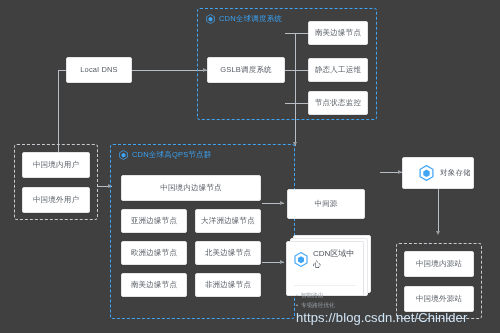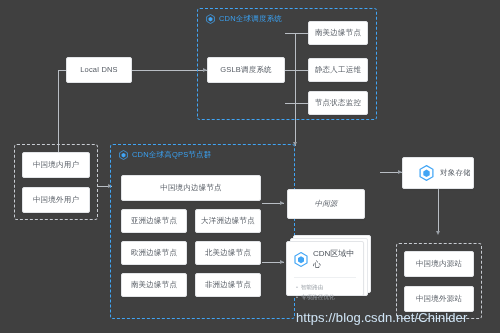--- a/index.html
+++ b/index.html
@@ -100,21 +100,21 @@
     border-radius: 2px;
     padding: 6px 7px 5px 7px;
     box-shadow: 0 1px 2px rgba(0,0,0,.05);
   }
   .region-head {
     display: flex;
     align-items: center;
     gap: 5px;
     color: #4b5159;
     font-size: 8px;
-    padding-bottom: 7px;
+    padding-bottom: 15px;
     border-bottom: 1px solid #eef0f2;
   }
   .region-list {
     margin: 0;
     padding: 5px 0 0 2px;
     list-style: none;
     color: #9aa0a7;
     font-size: 5.6px;
     line-height: 1.75;
   }
@@ -218,21 +218,21 @@
 
   <div class="box shadowed" style="left:121px; top:209px; width:66px; height:24px;">亚洲边缘节点</div>
   <div class="box shadowed" style="left:195px; top:209px; width:66px; height:24px;">大洋洲边缘节点</div>
 
   <div class="box shadowed" style="left:121px; top:241px; width:66px; height:24px;">欧洲边缘节点</div>
   <div class="box shadowed" style="left:195px; top:241px; width:66px; height:24px;">北美边缘节点</div>
 
   <div class="box shadowed" style="left:121px; top:273px; width:66px; height:24px;">南美边缘节点</div>
   <div class="box shadowed" style="left:195px; top:273px; width:66px; height:24px;">非洲边缘节点</div>
 
-  <div class="box shadowed" style="left:287px; top:189px; width:78px; height:30px;font-style:italic;">中间源</div>
+  <div class="box shadowed" style="left:287px; top:189px; width:78px; height:30px;">中间源</div>
 
   <div class="stack-card" style="left:293px; top:235px; width:78px; height:58px;"></div>
   <div class="stack-card" style="left:290px; top:238px; width:78px; height:58px;"></div>
 
   <div class="region-card" style="left:286px; top:241px; width:78px; height:55px;">
     <div class="region-head">
       <span class="icon">
         <svg class="hex-icon" width="14" height="15" viewBox="0 0 24 26" aria-hidden="true">
           <path d="M12 1 L22.4 7 L22.4 19 L12 25 L1.6 19 L1.6 7 Z" fill="none" stroke="#41a5f5" stroke-width="2"></path>
           <path d="M12 7.5 L17.2 10.5 L17.2 16.5 L12 19.5 L6.8 16.5 L6.8 10.5 Z" fill="#41a5f5"></path>

